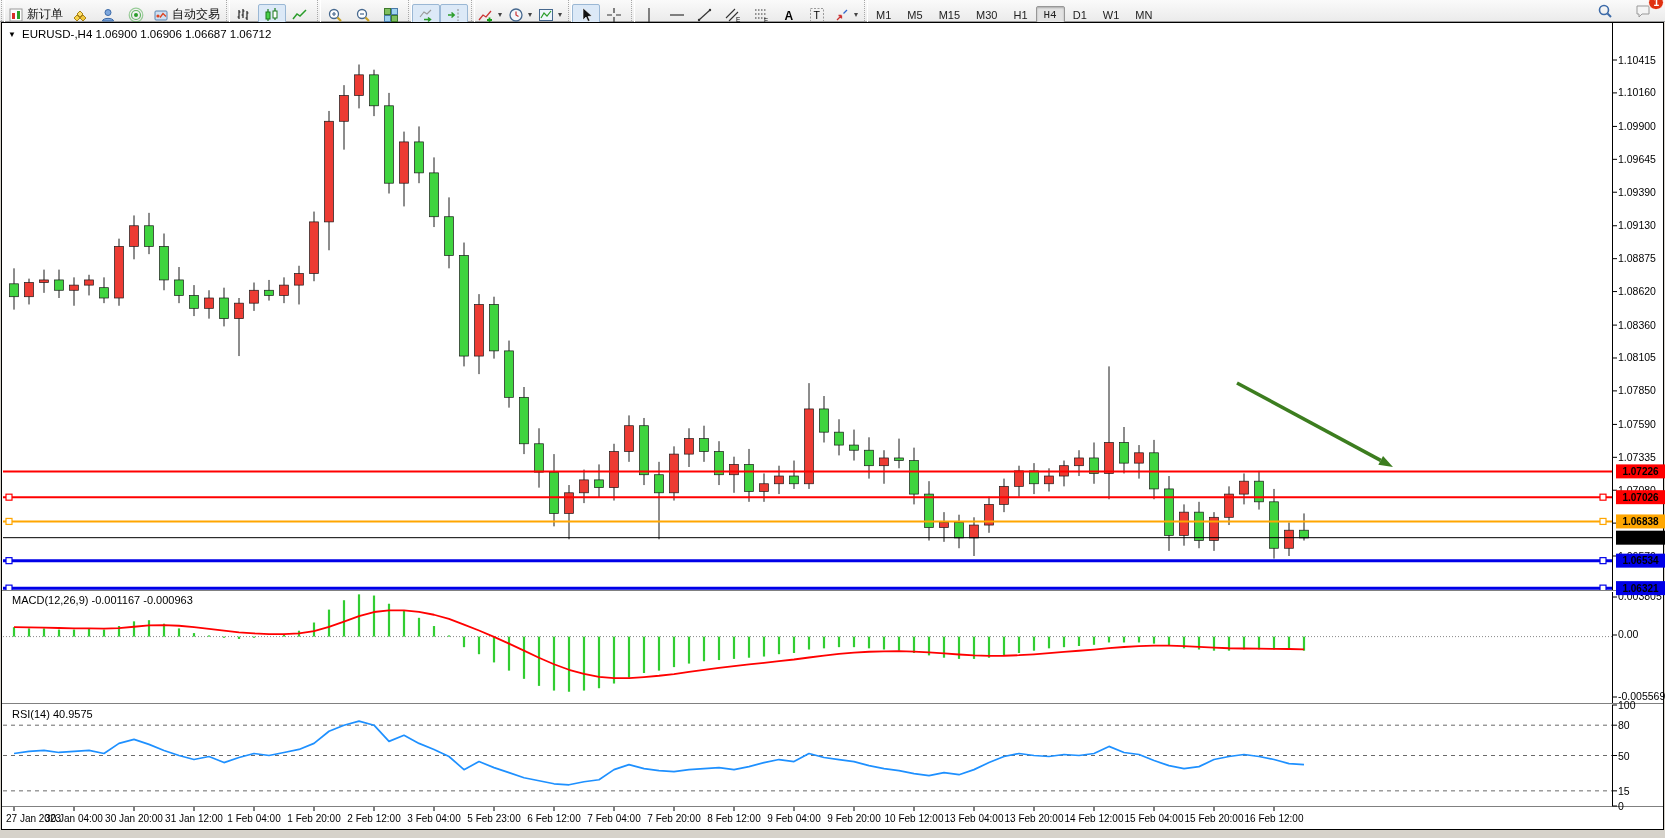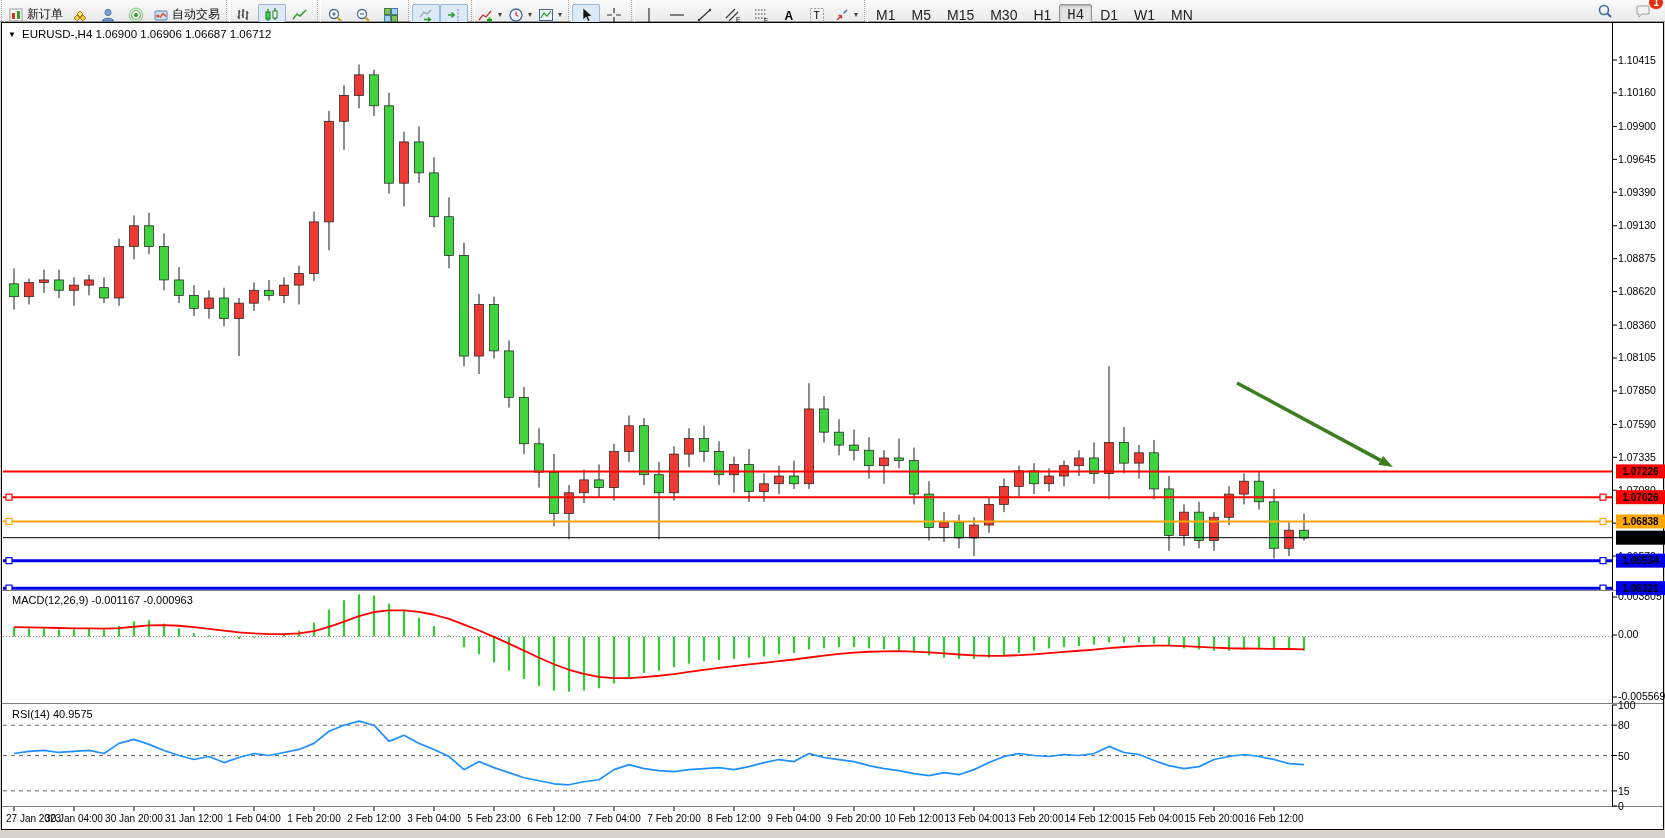--- a/index.html
+++ b/index.html
@@ -10,21 +10,21 @@
     display:flex;align-items:center;box-sizing:border-box;}
   .tgroup{display:flex;align-items:center;height:22px;padding:8px 2px 0 5px;position:relative;}
   .tgroup::before{content:"";position:absolute;left:1px;top:3px;bottom:3px;width:2px;
     border-left:1px dotted #a8a8a8;border-right:1px solid #fff;}
   .tbtn{height:20px;min-width:22px;display:flex;align-items:center;justify-content:center;
     gap:3px;padding:0 2px;border:1px solid transparent;border-radius:2px;cursor:default;}
   .tbtn.active{background:#dce9f7;border-color:#9ab7d4;}
   .tbtn .lbl{font-size:12px;color:#111;white-space:nowrap;}
   .tbtn svg{display:block;}
   .drop{font-size:8px;color:#444;margin-left:1px;}
-  .tf{font-size:14px;color:#222;padding:2px 7px;border:1px solid transparent;border-radius:2px;}
+  .tf{font-size:11px;color:#222;padding:2px 7px;border:1px solid transparent;border-radius:2px;}
   .tf.active{background:#e3e3e3;border-color:#979797;box-shadow:inset 0 1px 2px rgba(0,0,0,.25);font-family:Liberation Mono, monospace;}
   #tb-right{margin-left:auto;display:flex;align-items:center;padding-right:8px;gap:10px;}
   .badgewrap{position:relative;}
   .badge{position:absolute;top:-6px;right:-8px;background:#e03010;color:#fff;font-size:10px;
     font-weight:bold;border-radius:8px;padding:0 4px;line-height:13px;border:1px solid #fff;}
   
   #chartwrap{position:absolute;left:0;top:22px;width:1665px;height:816px;}
   svg text{fill:#000;}
 </style>
 </head>

